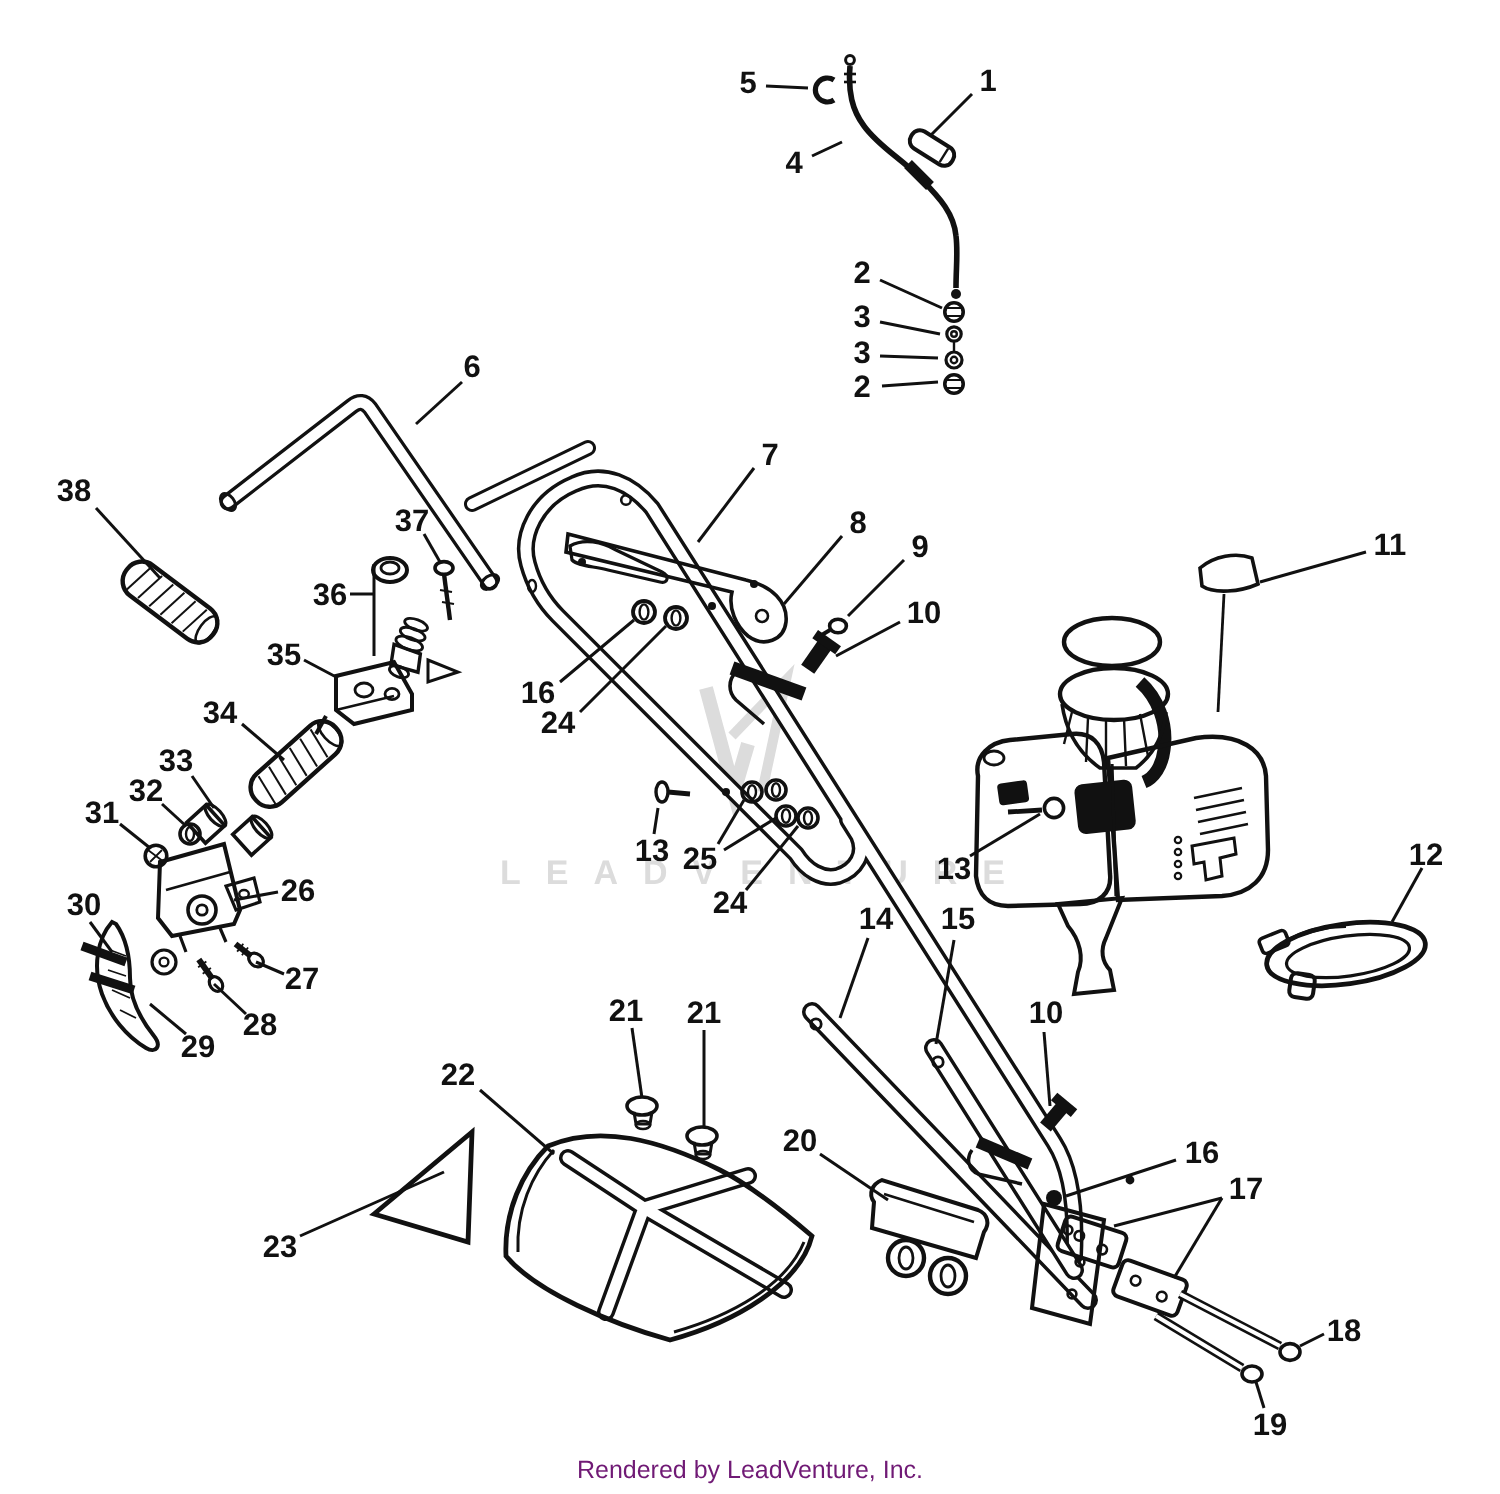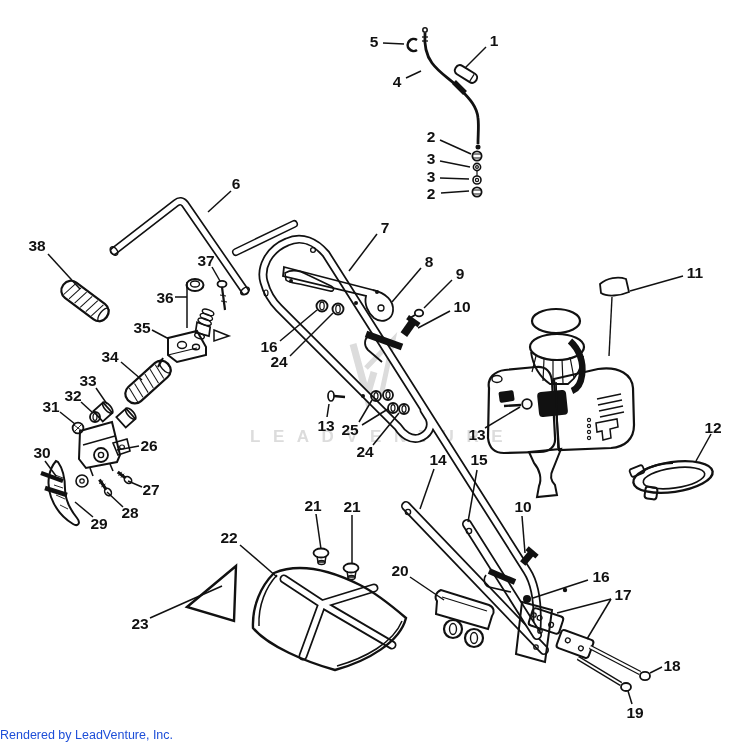--- a/index.html
+++ b/index.html
@@ -3,22 +3,22 @@
 <meta charset="utf-8">
 <style>
   html,body{margin:0;padding:0;background:#fff;}
   .page{position:relative;width:750px;height:747px;background:#ffffff;overflow:hidden;
         font-family:"Liberation Sans",sans-serif;}
   svg{position:absolute;left:0;top:0;}
   .callout{font:700 15.5px "Liberation Sans",sans-serif;text-anchor:middle;fill:#111;}
   .leader{stroke:#111;stroke-width:1.5;fill:none;}
   .ink{stroke:#111;fill:none;}
   .wm-text{font:700 17px "Liberation Sans",sans-serif;letter-spacing:12.5px;fill:#dcdcdc;}
-  .footer{position:absolute;left:0;right:0;bottom:5px;
-          font-size:12.5px;color:#1d4ed8;}
+  .footer{position:absolute;left:0;right:0;bottom:5px;text-align:center;
+          font-size:12.5px;color:#701a75;}
 </style>
 </head>
 <body>
 
 <div class="page">
 <svg id="diagram-svg" width="750" height="747" viewBox="0 0 750 747">
 
   <g opacity="0.85">
     <path d="M353,344 L367,396 L374,372" stroke="#d6d6d6" stroke-width="7" fill="none"></path>
     <path d="M366,368 L393,340 L381,396" stroke="#d6d6d6" stroke-width="5" fill="none"></path>

